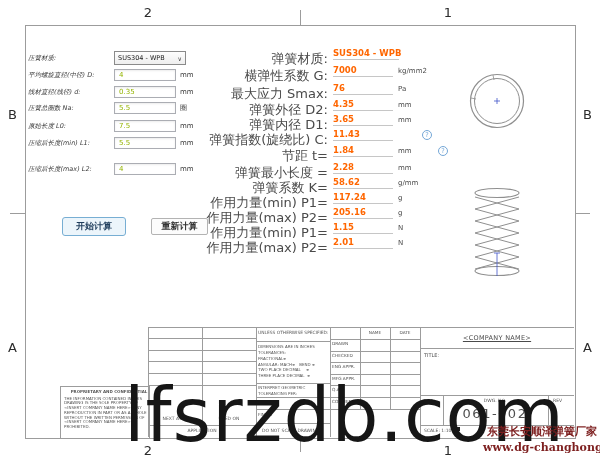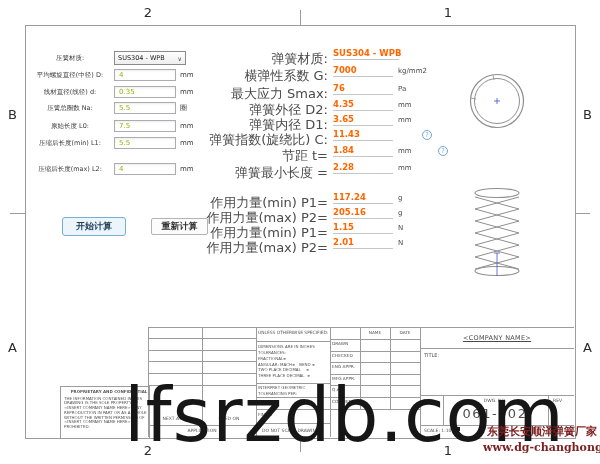--- a/index.html
+++ b/index.html
@@ -6,21 +6,21 @@
   #app{position:relative;width:600px;height:464px;background:#ffffff;overflow:hidden;
        font-family:"DejaVu Sans","Liberation Sans",sans-serif;color:#333;}
   
   .frame{position:absolute;left:25px;top:25px;width:549px;height:412px;border:1px solid #9c9c9c;}
   .zone{position:absolute;font-size:13px;color:#2b2b2b;transform:translateX(-50%);}
   .zoneV{position:absolute;font-size:13px;color:#2b2b2b;}
   .hl{position:absolute;background:#9c9c9c;height:1px;}
   .vl{position:absolute;background:#9c9c9c;width:1px;}
   
   .lrow{position:absolute;left:28px;width:192px;height:14px;display:flex;align-items:center;}
-  .llabel{width:84px;text-align:center;font-size:6.5px;color:#3a3a3a;white-space:nowrap;}
+  .llabel{width:84px;text-align:left;font-size:6.5px;color:#3a3a3a;white-space:nowrap;font-style:italic;}
   .lin{margin-left:2px;width:56px;height:10px;border:1px solid #abadb3;box-shadow:inset 0 1px 2px rgba(0,0,0,.08);
        font-size:7px;color:#94b400;padding:0 0 0 4px;font-family:inherit;outline:none;}
   .lunit{padding-left:4px;font-size:7px;color:#3a3a3a;white-space:nowrap;}
   .select{margin-left:2px;width:64px;height:12px;border:1px solid #8a8a8a;background:linear-gradient(#fefefe,#eee);
           display:flex;align-items:center;justify-content:space-between;padding:0 3px;font-size:6.5px;color:#222;}
   .caret{font-size:6px;color:#444;}
   .note{position:absolute;left:40px;top:167px;width:172px;font-size:7.5px;line-height:11px;color:#a6a6a6;}
   .btn{position:absolute;font-family:inherit;font-weight:bold;font-size:9px;cursor:pointer;}
   .btn1{left:62px;top:217px;width:64px;height:19px;background:#ecf5fb;border:1px solid #77aed3;border-radius:3px;color:#1f3d5c;}
   .btn2{left:151px;top:218px;width:57px;height:17px;background:#fcfcfc;border:1px solid #b3b3b3;border-radius:2px;color:#333;}
@@ -137,20 +137,25 @@
   <div class="rrow" style="top:145px">
     <span class="rlabel">节距 t=</span>
     <span class="rvalue">1.84</span>
     <span class="runit">mm</span>
     <span class="help" style="left:438px">?</span>
   </div>
   <div class="rrow" style="top:162px">
     <span class="rlabel">弹簧最小长度 =</span>
     <span class="rvalue">2.28</span>
     <span class="runit">mm</span>
+  </div>
+  <div class="rrow" style="top:177px">
+    <span class="rlabel">弹簧系数 K=</span>
+    <span class="rvalue">58.62</span>
+    <span class="runit">g/mm</span>
   </div>
   <div class="rrow" style="top:192px">
     <span class="rlabel">作用力量(min) P1=</span>
     <span class="rvalue">117.24</span>
     <span class="runit">g</span>
   </div>
   <div class="rrow" style="top:207px">
     <span class="rlabel">作用力量(max) P2=</span>
     <span class="rvalue">205.16</span>
     <span class="runit">g</span>

